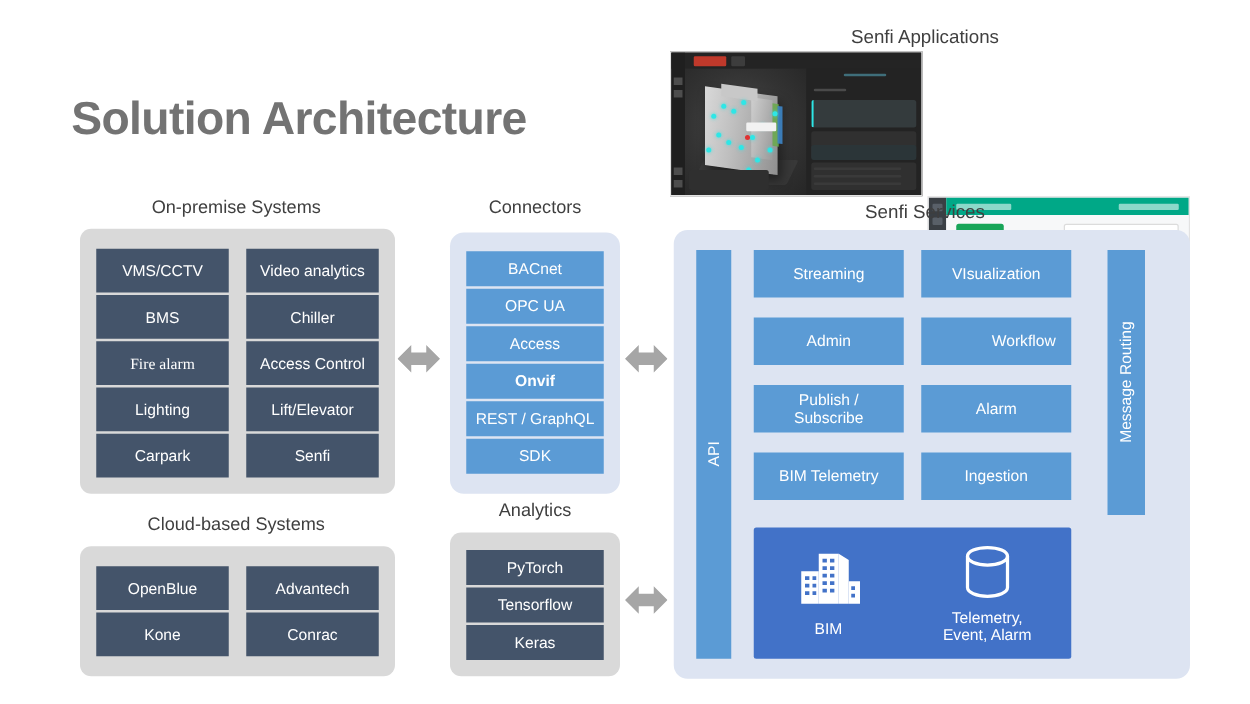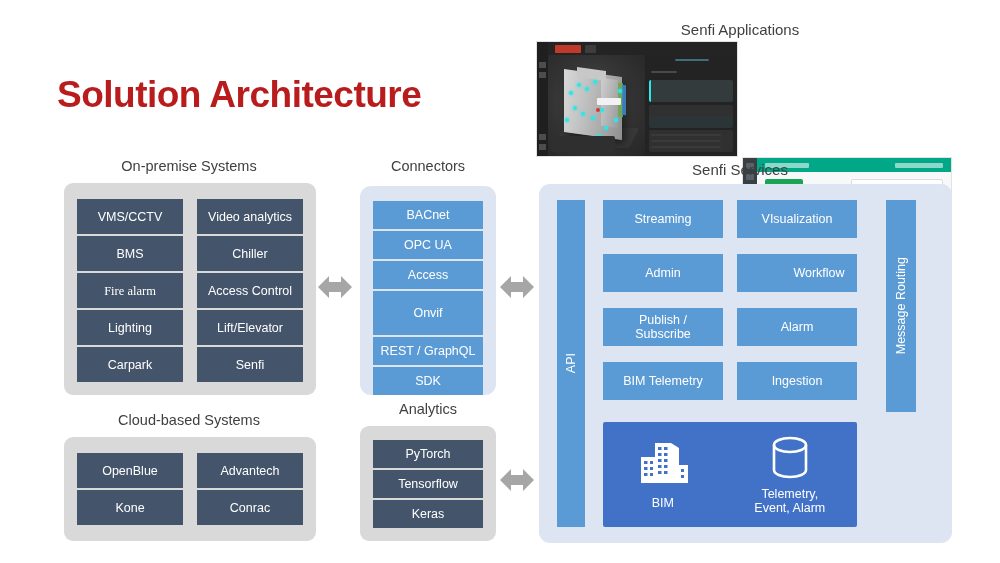--- a/index.html
+++ b/index.html
@@ -8,21 +8,21 @@
     background:#ffffff;
     font-family:"Liberation Sans", sans-serif;
     color:#3f3f3f;
   }
   .canvas{position:absolute;inset:0;}
   .abs{position:absolute;box-sizing:border-box;}
 
   
   .title{
     left:57px;top:74px;
-    font-size:37px;font-weight:bold;color:#b91c1c;
+    font-size:37px;font-weight:bold;color:#737373;
     letter-spacing:-0.5px;white-space:nowrap;
   }
 
   
   .caption{
     font-size:14.5px;color:#3f3f3f;text-align:center;white-space:nowrap;
   }
 
   
   .panel-gray{background:#d9d9d9;border-radius:9px;}
@@ -274,21 +274,21 @@
     </svg>
   </div>
 
   <div class="abs caption" style="left:348px;top:158px;width:160px;">Connectors</div>
 
   <div class="abs panel-blue" style="left:360px;top:186px;width:136px;height:209px;">
     <div class="abs tile-col" style="left:13px;top:15px;width:110px;">
       <div class="tile tile-blue" style="height:28px;">BACnet</div>
       <div class="tile tile-blue" style="height:28px;">OPC UA</div>
       <div class="tile tile-blue" style="height:28px;">Access</div>
-      <div class="tile tile-blue" style="height:44px;">Onvif</div>
+      <div class="tile tile-blue" style="height:28px;font-weight:bold;">Onvif</div>
       <div class="tile tile-blue" style="height:28px;">REST / GraphQL</div>
       <div class="tile tile-blue" style="height:28px;">SDK</div>
     </div>
   </div>
 
   <div class="abs caption" style="left:348px;top:401px;width:160px;">Analytics</div>
 
   <div class="abs panel-gray" style="left:360px;top:426px;width:136px;height:115px;">
     <div class="abs tile-col" style="left:13px;top:14px;width:110px;">
       <div class="tile tile-dark" style="height:28px;">PyTorch</div>

